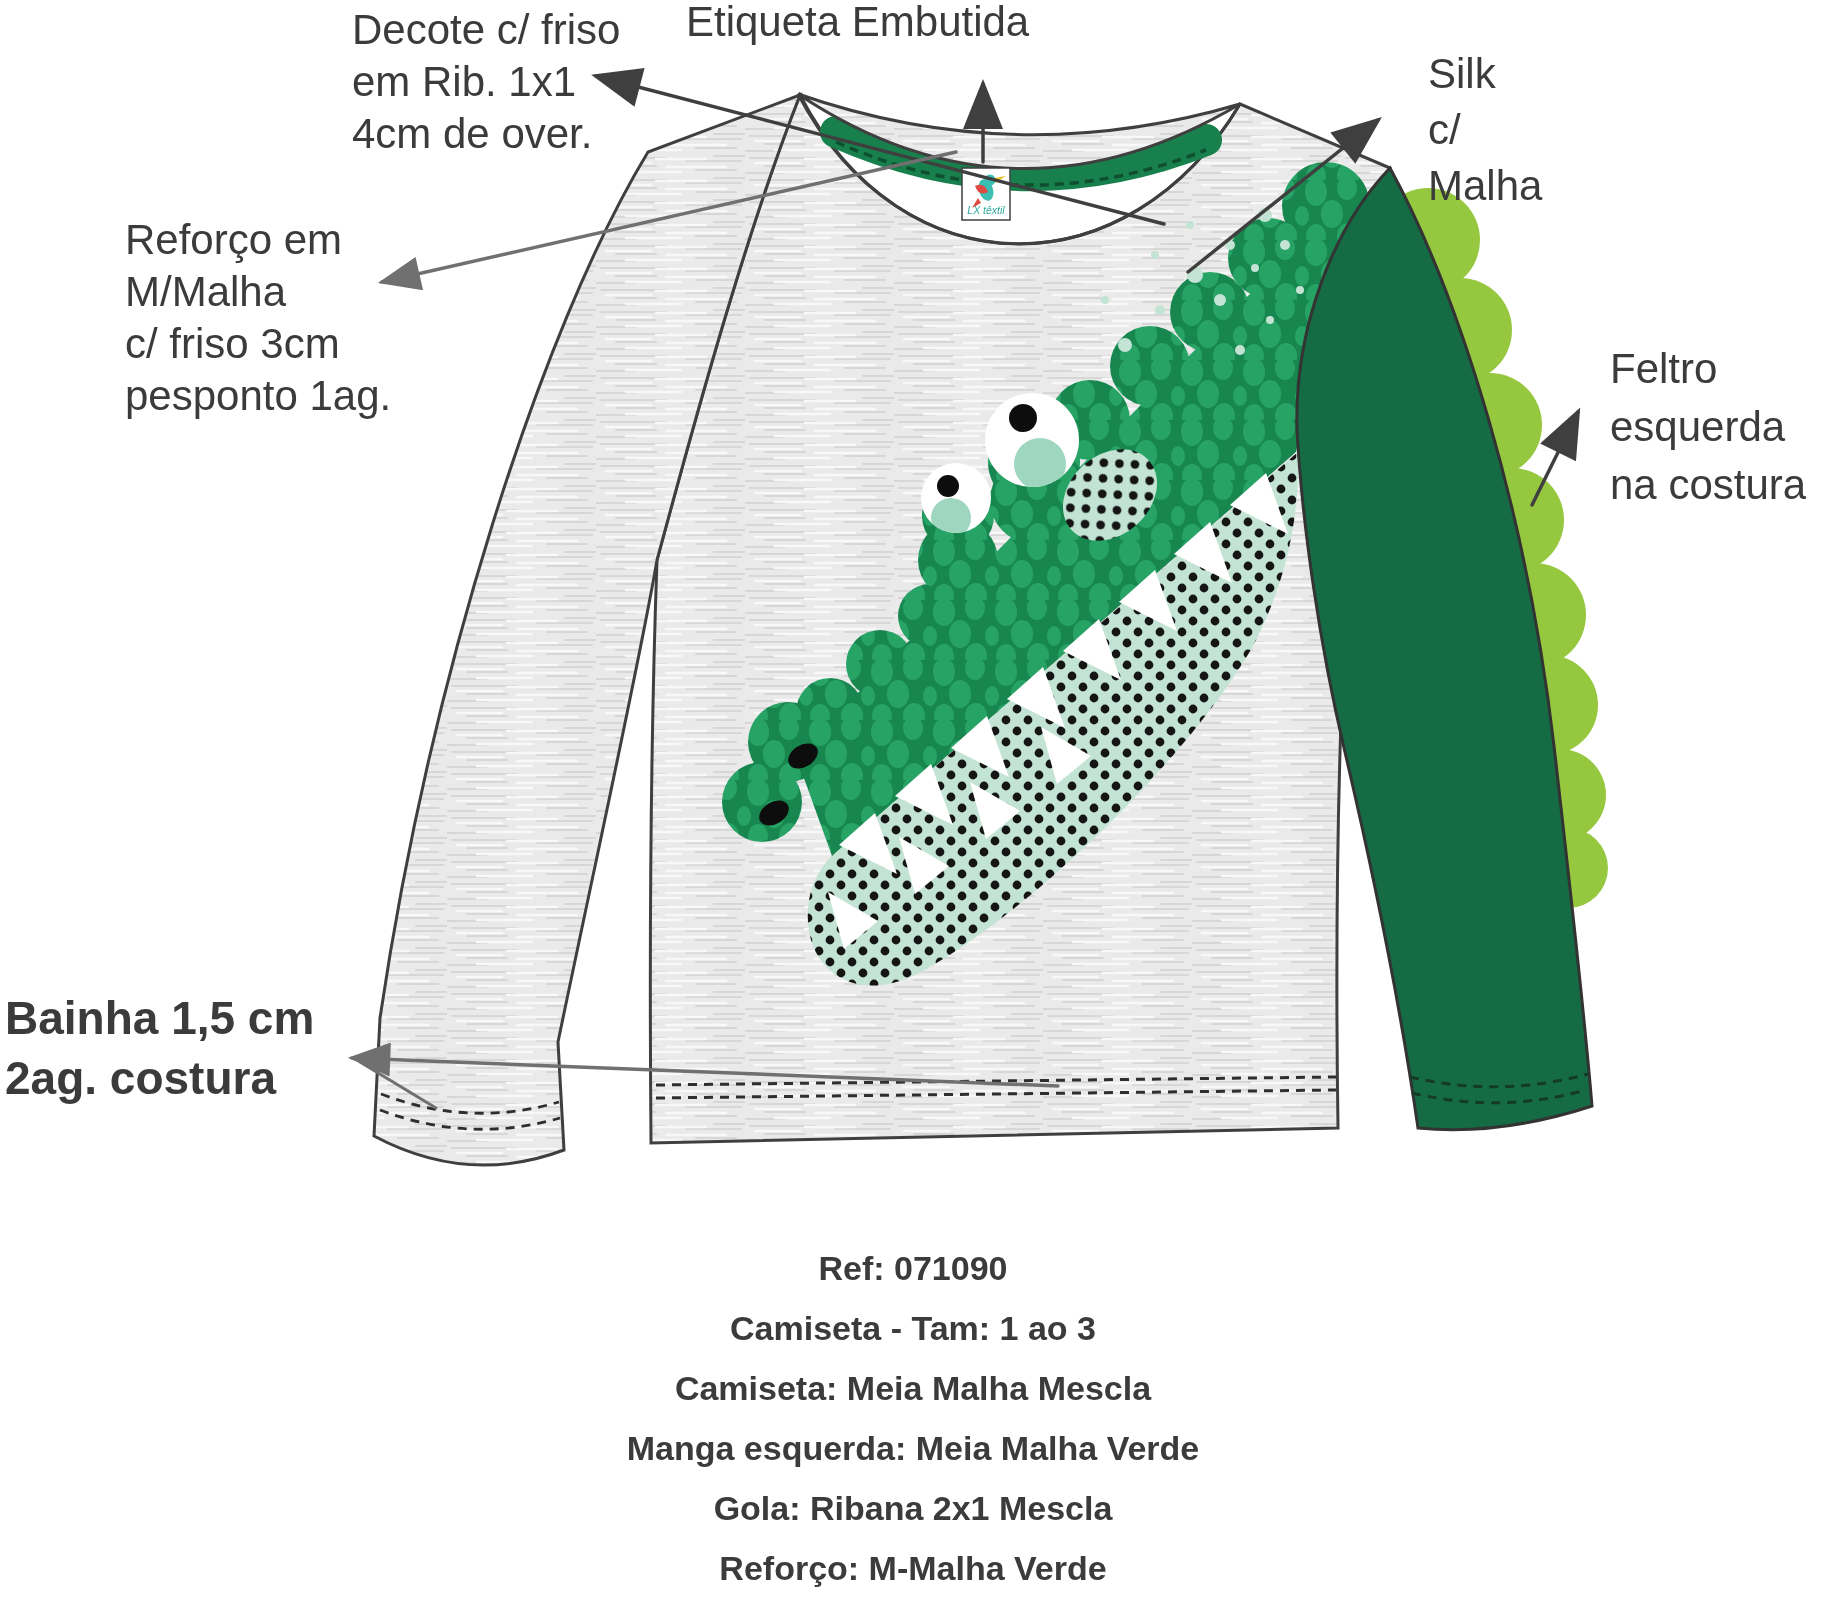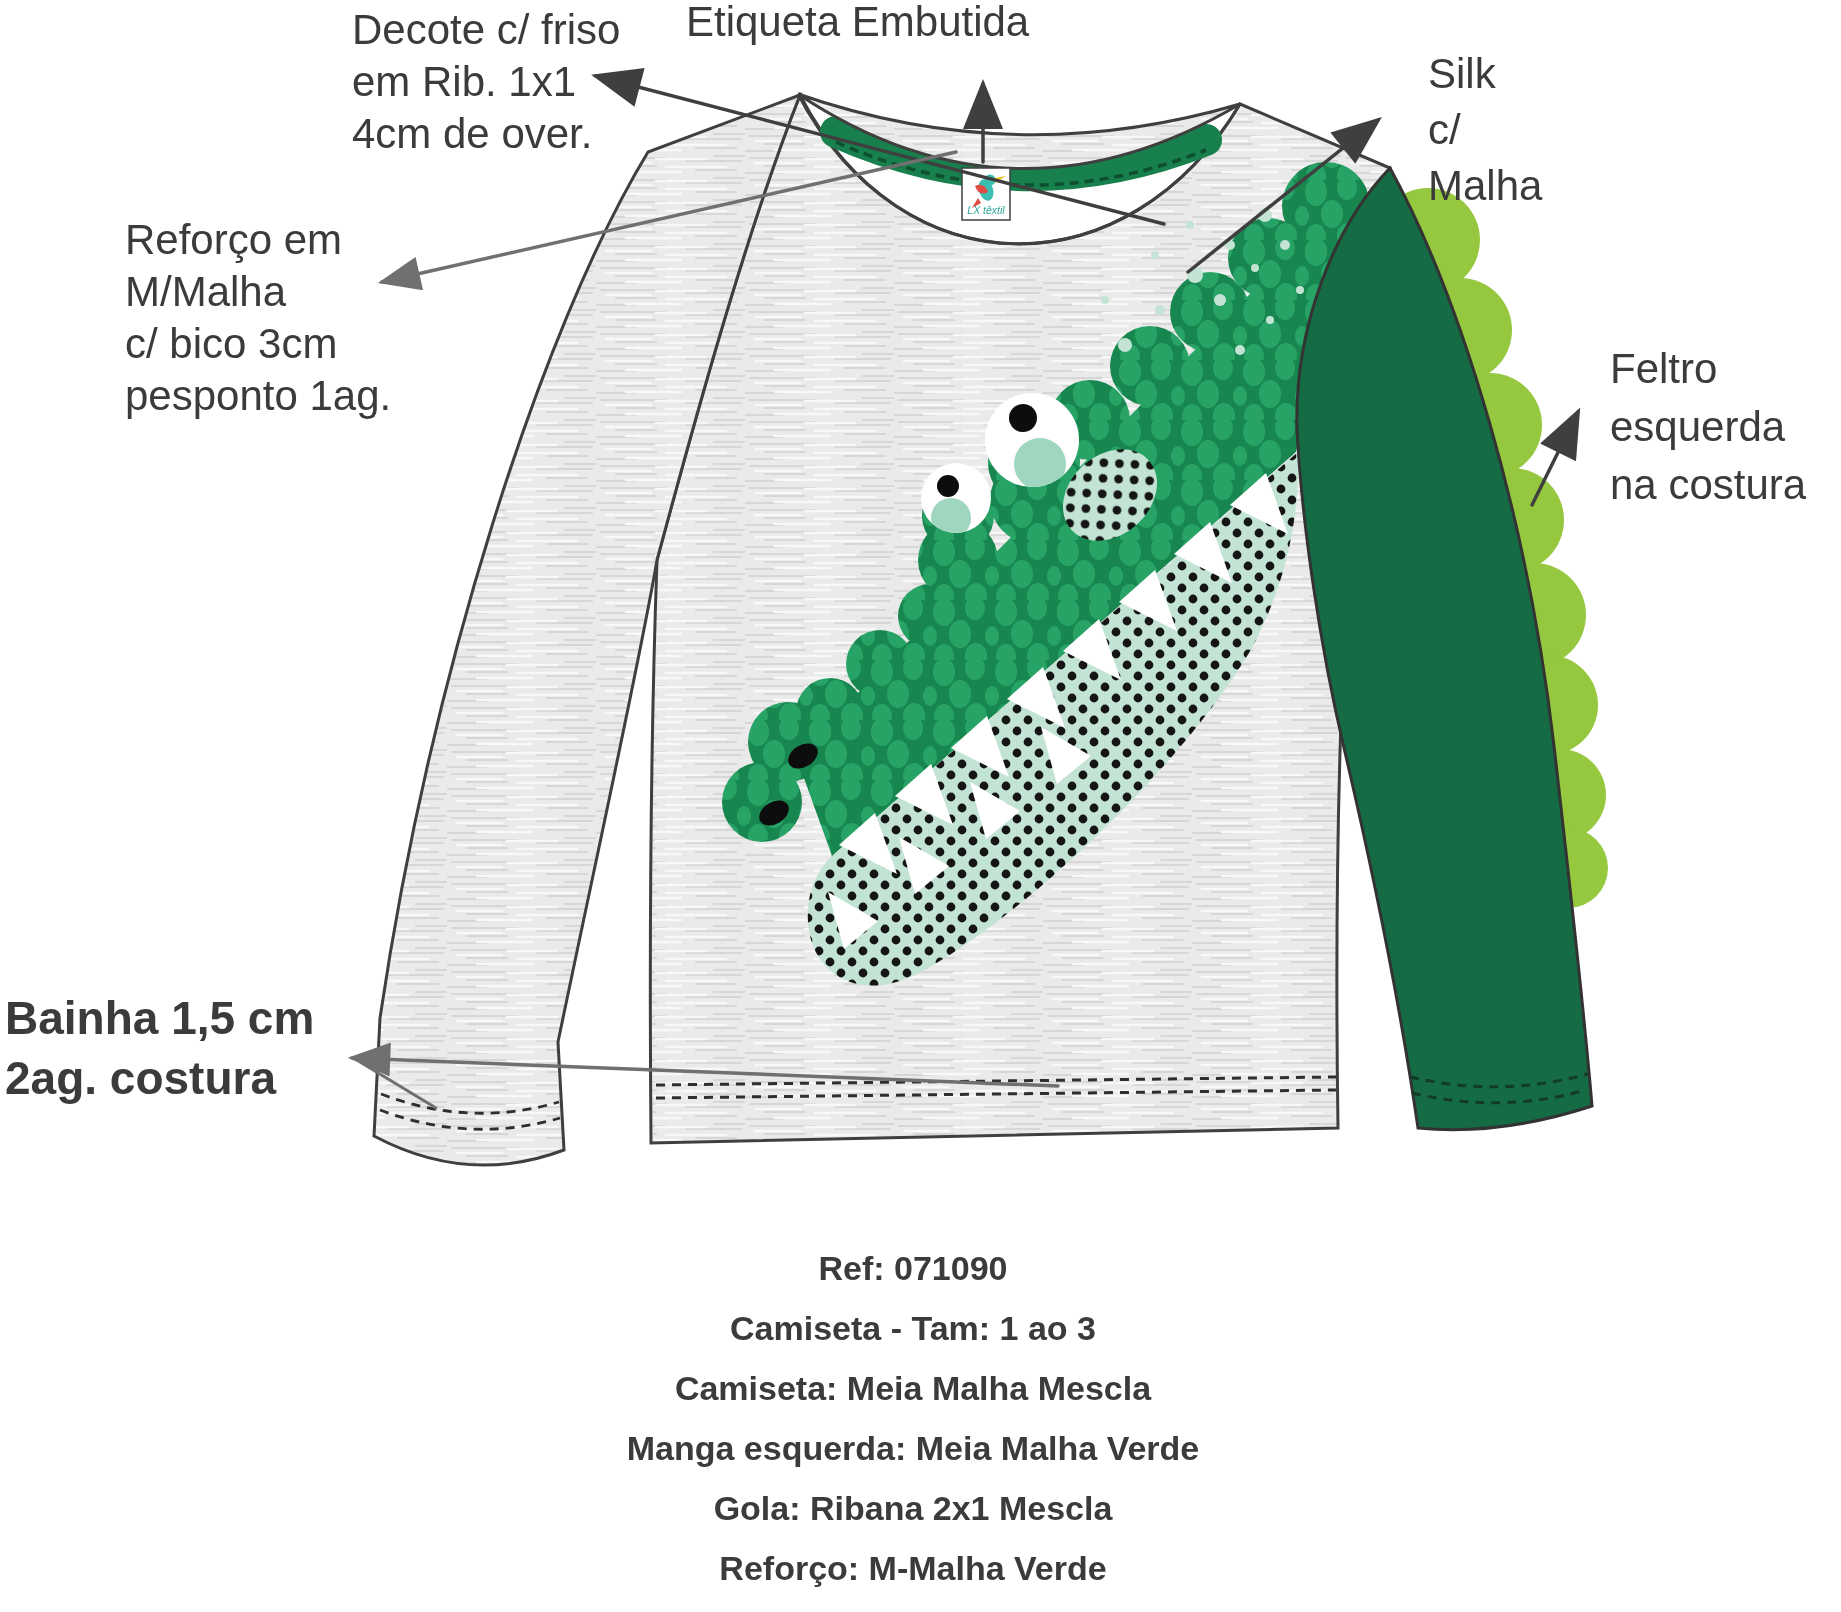--- a/index.html
+++ b/index.html
@@ -227,21 +227,21 @@
 
   <div class="note" style="left:1428px;top:18px;line-height:56px;margin-top:28px;">
     <div>Silk</div>
     <div>c/</div>
     <div>Malha</div>
   </div>
 
   <div class="note" style="left:125px;top:214px;">
     <div>Reforço em</div>
     <div>M/Malha</div>
-    <div>c/ bico 3cm</div>
+    <div>c/ friso 3cm</div>
     <div>pesponto 1ag.</div>
   </div>
 
   <div class="note" style="left:1610px;top:340px;line-height:58px;">
     <div>Feltro</div>
     <div>esquerda</div>
     <div>na costura</div>
   </div>
 
   <div class="note" style="left:5px;top:988px;font-size:46px;line-height:60px;font-weight:bold;">

